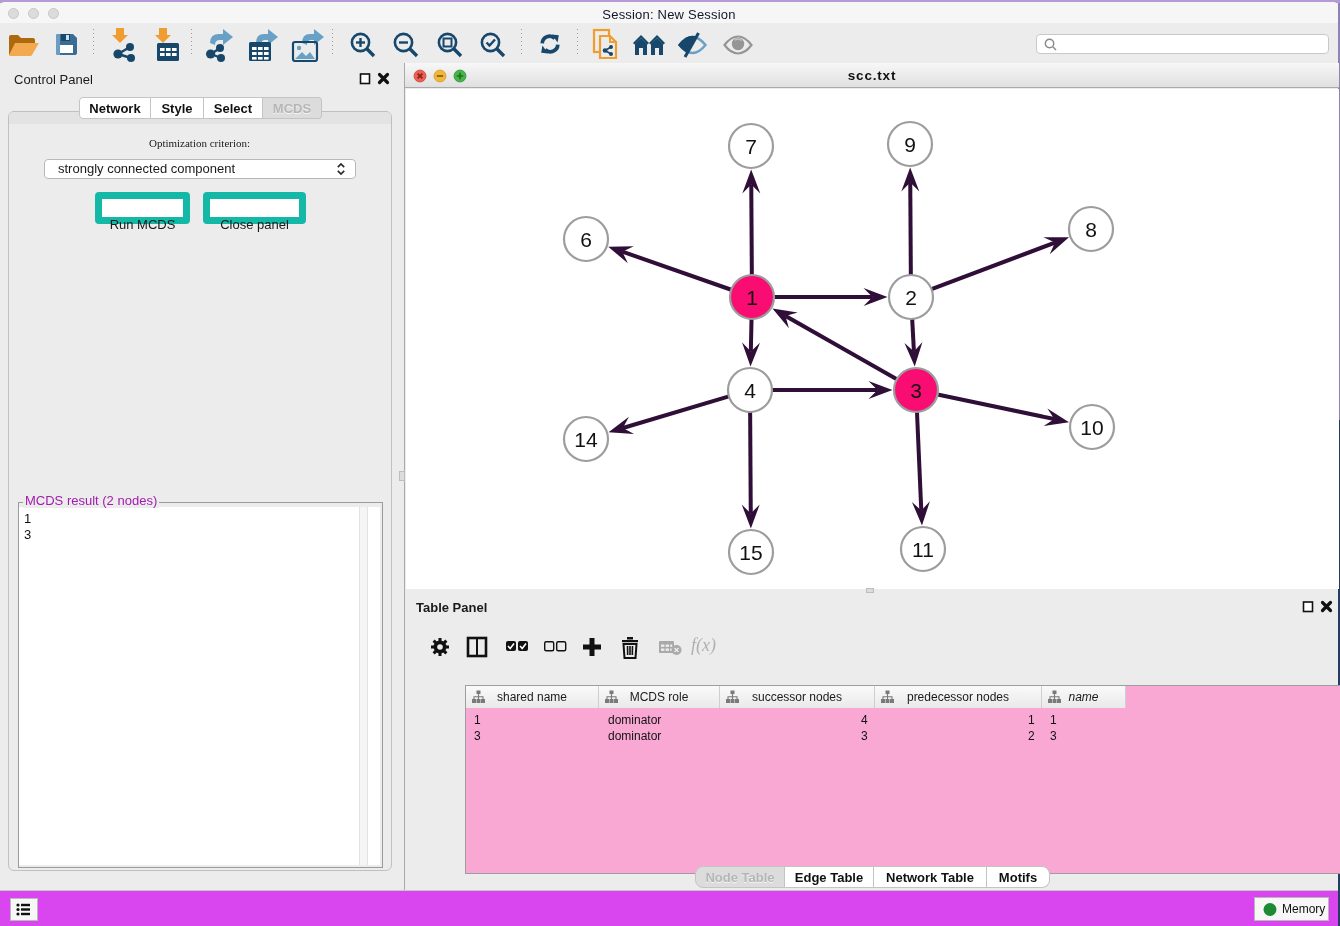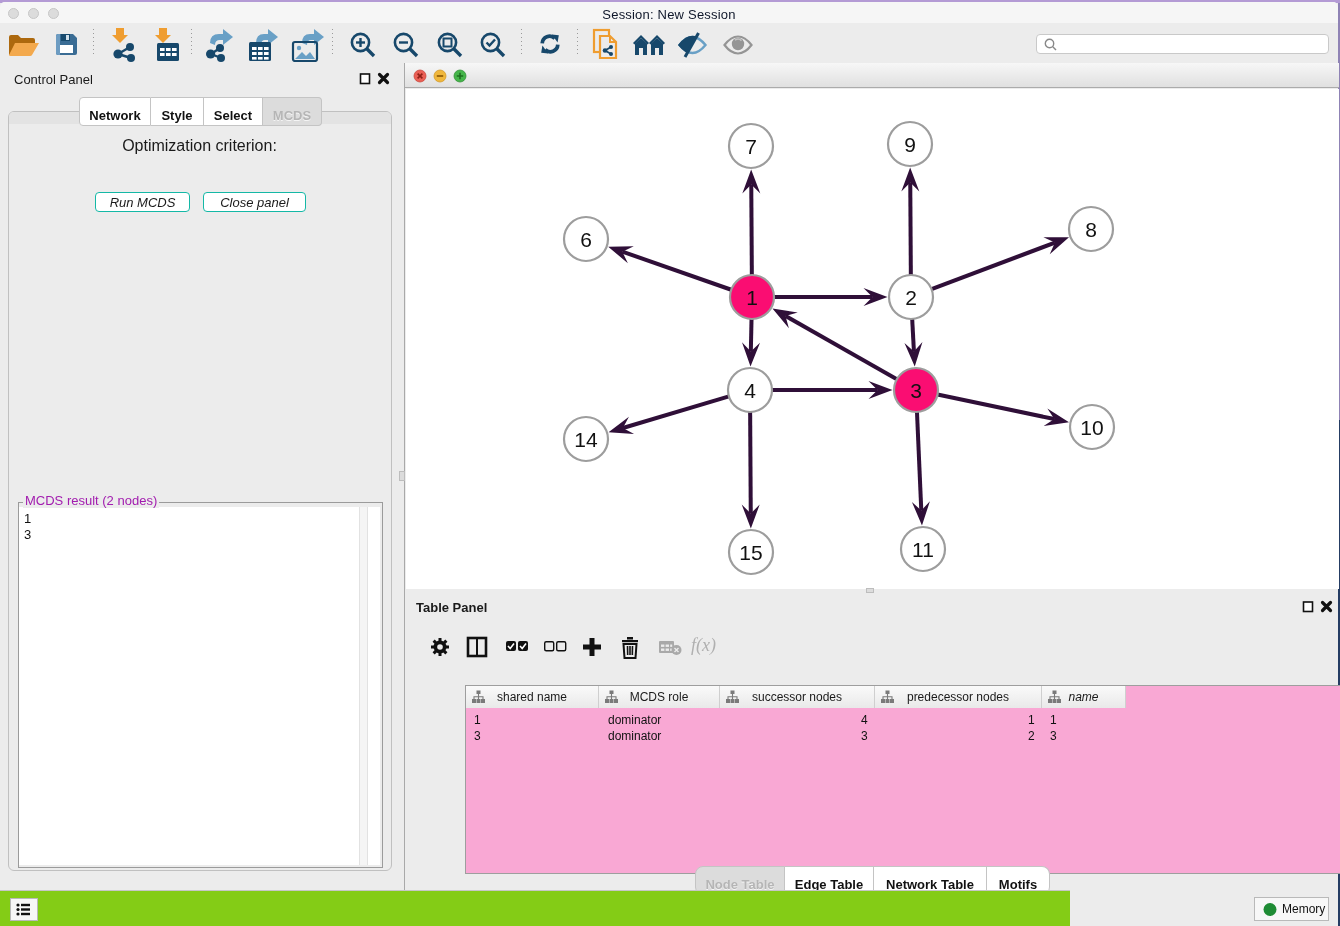--- a/index.html
+++ b/index.html
@@ -26,26 +26,26 @@
 .sep { position:absolute; top:6px; height:28px; width:1px; background-image:linear-gradient(#9a9a9a 1px, transparent 1px); background-size:1px 4px; }
 
 
 #search { left:1036px; top:11px; width:293px; height:20px; background:#fff; border:1px solid #c9c9c9; border-radius:4px; }
 
 
 #cpanel { left:0; top:63px; width:399px; height:827px; }
 #cp-title { left:14px; top:9px; font-size:13px; color:#1a1a1a; }
 .panebox { left:8px; top:48px; width:384px; height:760px; border:1px solid #c0c0c0; border-radius:6px; background:#ececec; }
 .tabs { position:absolute; display:flex; font-size:13px; }
-.tab { border:1px solid #c4c4c4; background:#fff; color:#111; text-align:center; padding:10px 0 2px; font-weight:bold; }
+.tab { border:1px solid #c4c4c4; background:#fff; color:#111; text-align:center; padding:3px 0 2px; font-weight:bold; }
 .tab.sel { background:#dcdcdc; color:#b5b5b5; text-shadow:0 1px 0 #f5f5f5; }
 
-#opt-label { width:100%; text-align:center; top:74px; font-size:16px; color:#1a1a1a; }
+#opt-label { width:100%; text-align:center; top:74px; font-size:11px; color:#1a1a1a;font-family:Liberation Serif, serif; }
 #combo { left:44px; top:96px; width:312px; height:20px; background:#fff; border:1px solid #b9b9b9; border-radius:4px; font-size:13px; color:#1a1a1a; padding:1px 0 0 13px; }
-.btn { position:absolute; height:20px; background:#fff; border:1px solid #14b8a6; border-radius:4px; font-size:13px; color:#1a1a1a; text-align:center; padding-top:2px; opacity:0.999;font-style:italic; }
+.btn { position:absolute; height:20px; background:#fff; border:7px solid #14b8a6; border-radius:4px; font-size:13px; color:#1a1a1a; text-align:center; padding-top:18px; opacity:0.999; }
 
 #groupbox { left:18px; top:439px; width:365px; height:366px; border:1px solid #9b9b9b; }
 #grouplabel { left:23px; top:430px; background:#ececec; font-size:13px; padding:0 2px; color:#a21caf; }
 #resultlist { left:19px; top:444px; width:361px; height:358px; background:#fff; font-size:13px; color:#111; padding:4px 0 0 5px; line-height:16px; }
 #scrolltrack { left:359px; top:444px; width:9px; height:358px; background:#f5f5f5; border-left:1px solid #e2e2e2; border-right:1px solid #e2e2e2; }
 
 
 #netwin { left:404px; top:63px; width:934px; height:526px; border-left:1px solid #a9a9a9; }
 #nettitle { left:0; top:0; width:934px; height:25px; background:linear-gradient(#f7f7f7,#e0e0e0); border-bottom:1px solid #ababab; }
 #nettext { width:100%; text-align:center; top:5px; font-size:13.5px; color:#111; font-weight:bold; letter-spacing:0.8px; }
@@ -55,21 +55,21 @@
 
 #tpanel { left:404px; top:589px; width:934px; height:301px; border-left:1px solid #a9a9a9; }
 #tp-title { left:11px; top:11px; font-size:13px; color:#1a1a1a;font-weight:bold; }
 #tp-toolbar { left:13px; top:44px; width:908px; height:36px; }
 #tbl { left:12px; top:96px; width:912px; height:189px; background:#f9a8d4; border:1px solid #9e9e9e;margin-left:48px; }
 .th { position:absolute; top:0; height:22px; background:linear-gradient(#fafafa,#e9e9e9); border-right:1px solid #cfcfcf; font-size:12px; color:#1a1a1a; text-align:center; padding-top:4px; opacity:0.999; }
 .trow { position:absolute; font-size:12px; color:#111; height:16px; }
 .btabs { left:0; top:277px; width:934px; font-size:13px; }
 
 
-#statusbar { left:0; top:890px; width:1070px; height:36px; border-top:1px solid #c6c6c6; background:#84cc16; }
+#statusbar { left:0; top:890px; width:1338px; height:36px; border-top:1px solid #c6c6c6; background:#d946ef; }
 #listbtn { left:10px; top:7px; width:28px; height:23px; background:#f7f7f7; border:1px solid #b9b9b9; }
 #membtn { left:1254px; top:6px; width:75px; height:24px; background:#f7f7f7; border:1px solid #b9b9b9; font-size:12px; color:#111; }
 </style>
 </head>
 <body>
 <div class="abs" id="desktop-top"></div>
 <div class="abs" id="win"></div>
 <div class="abs" id="desktop-right"></div>
 <div class="abs" id="desktop-right-b"></div>
 
@@ -224,38 +224,45 @@
   </svg>
   <div class="abs panebox"></div>
   <div class="abs" style="left:9px;top:49px;width:382px;height:12px;background:#e3e3e3;border-radius:5px 5px 0 0;"></div>
   <div class="tabs" style="left:79px; top:34px;">
     <div class="tab" style="width:72px; border-radius:4px 0 0 4px;">Network</div>
     <div class="tab" style="width:53px; border-left:none;">Style</div>
     <div class="tab" style="width:59px; border-left:none;">Select</div>
     <div class="tab sel" style="width:59px; border-left:none; border-radius:0 4px 4px 0;">MCDS</div>
   </div>
   <div class="abs" id="opt-label">Optimization criterion:</div>
+  <div class="abs" id="combo">strongly connected component
+    <svg width="10" height="12" style="position:absolute;right:9px;top:3px" viewBox="0 0 10 12">
+        <path d="M1.8 4.2 L5 1 L8.2 4.2" fill="none" stroke="#2a2a2a" stroke-width="1.7"></path>
+        <path d="M1.8 7.8 L5 11 L8.2 7.8" fill="none" stroke="#2a2a2a" stroke-width="1.7"></path>
+      </svg>
+  </div>
   <div class="btn" style="left:95px; top:129px; width:95px;">Run MCDS</div>
   <div class="btn" style="left:203px; top:129px; width:103px;">Close panel</div>
   <div class="abs" id="groupbox"></div>
   <div class="abs" id="resultlist">1<br>3</div>
   <div class="abs" id="scrolltrack"></div>
   <div class="abs" id="grouplabel">MCDS result (2 nodes)</div>
 </div>
 
 <div class="abs" id="netwin">
   <div class="abs" id="nettitle">
     <svg class="abs" style="left:8px;top:6px" width="60" height="14" viewBox="0 0 60 14">
       <circle cx="7" cy="7" r="6" fill="#ea5f55" stroke="#c9473e" stroke-width="0.8"></circle>
       <path d="M4.6 4.6 L9.4 9.4 M9.4 4.6 L4.6 9.4" stroke="#8f1f16" stroke-width="1.6"></path>
       <circle cx="27" cy="7" r="6" fill="#f0b73c" stroke="#d39a28" stroke-width="0.8"></circle>
       <path d="M23.8 7 L30.2 7" stroke="#93600a" stroke-width="1.8"></path>
       <circle cx="47" cy="7" r="6" fill="#45b54a" stroke="#349038" stroke-width="0.8"></circle>
       <path d="M43.8 7 L50.2 7 M47 3.8 L47 10.2" stroke="#1c6e1f" stroke-width="1.6"></path>
     </svg>
+    <div class="abs" id="nettext">scc.txt</div>
   </div>
   <div class="abs" id="netcanvas">
     <svg width="933" height="500" viewBox="0 0 933 500" id="graphsvg">
         <line x1="345.85430783059013" y1="186.00048241911261" x2="345.25496129646723" y2="95.4991557665529" stroke="#2f0f38" stroke-width="4"></line>
         <path d="M345.15562572641505,80.49948468867515 L354.31436528522516,104.43935707124827 L345.25496129646723,95.4991557665529 L336.31475999177184,104.55855975531087 Z" fill="#2f0f38"></path>
         <line x1="325.23121807335133" y1="200.7434376400866" x2="216.34536837163517" y2="162.6989841298484" stroke="#2f0f38" stroke-width="4"></line>
         <path d="M202.18483523982925,157.75132797536202 L227.81028194341056,157.1712579434567 L216.34536837163517,162.6989841298484 L221.87309455802685,174.16389770162382 Z" fill="#2f0f38"></path>
         <line x1="368" y1="208" x2="466.5" y2="208" stroke="#2f0f38" stroke-width="4"></line>
         <path d="M481.5,208 L457.5,217 L466.5,208 L457.5,199 Z" fill="#2f0f38"></path>
         <line x1="345.52699108665433" y1="229.99491447057468" x2="344.827765598355" y2="262.5088996764943" stroke="#2f0f38" stroke-width="4"></line>

